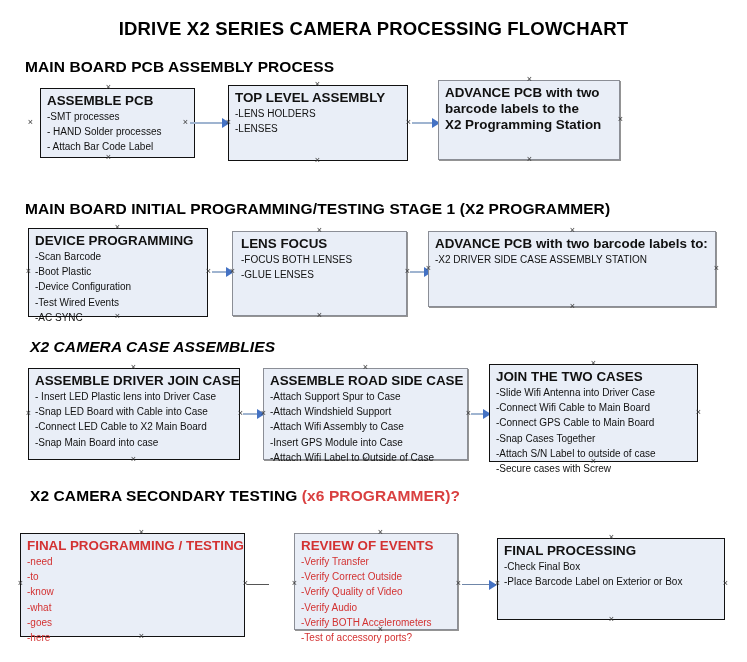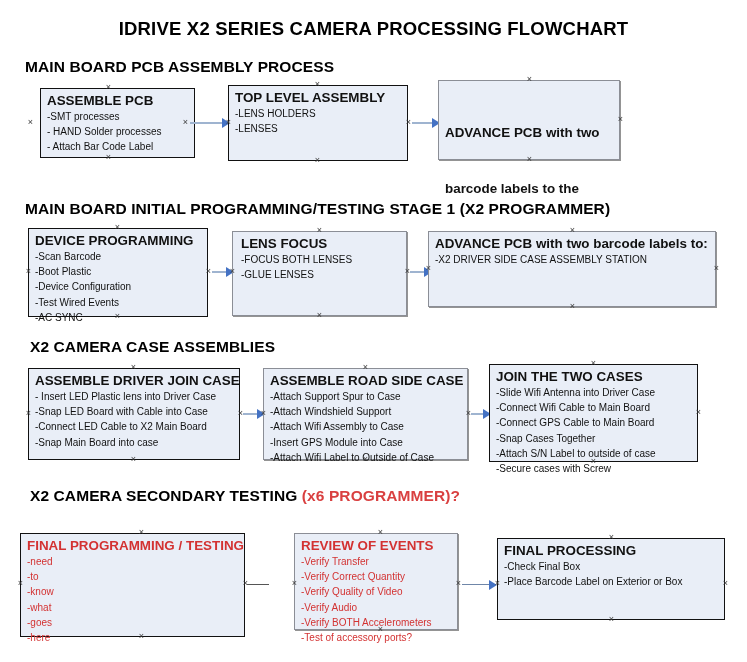--- a/index.html
+++ b/index.html
@@ -59,21 +59,20 @@
   }
   .node .hdr {
     font-size: 13.4px;
     font-weight: bold;
     color: #111111;
     line-height: 16px;
     white-space: nowrap;
   }
   .node .hdr.multi {
     white-space: normal;
-    margin-top: 40px;
   }
   .node .li {
     font-size: 10px;
     color: #111111;
     line-height: 15.2px;
     white-space: nowrap;
   }
   .node.red .hdr,
   .node.red .li {
     color: #d33232;
@@ -199,21 +198,21 @@
 
   <div class="node thick" style="left:428px; top:231px; width:288px; height:76px;">
     <div class="hdr">ADVANCE PCB with two barcode labels to:</div>
     <div class="li">-X2 DRIVER  SIDE  CASE  ASSEMBLY STATION</div>
   </div>
   <div class="handle" style="left:568px; top:227px;"></div>
   <div class="handle" style="left:568px; top:303px;"></div>
   <div class="handle" style="left:424px; top:265px;"></div>
   <div class="handle" style="left:712px; top:265px;"></div>
 
-  <div class="section-head" style="left:30px; top:338px;">
+  <div class="section-head" style="left:30px; top:338px;font-style:italic;">
     <span>X2 CAMERA CASE ASSEMBLIES</span>
   </div>
 
   <div class="node thin" style="left:28px; top:368px; width:212px; height:92px;">
     <div class="hdr">ASSEMBLE DRIVER JOIN CASE</div>
     <div class="li">- Insert LED Plastic lens into Driver Case</div>
     <div class="li">-Snap LED Board with Cable into Case</div>
     <div class="li">-Connect LED Cable to X2 Main Board</div>
     <div class="li">-Snap Main Board into case</div>
   </div>
@@ -269,21 +268,21 @@
   </div>
   <div class="handle" style="left:137px; top:529px;"></div>
   <div class="handle" style="left:137px; top:633px;"></div>
   <div class="handle" style="left:16px; top:580px;"></div>
   <div class="handle" style="left:241px; top:580px;"></div>
   <div class="stray-line" style="left:247px; top:584px; width:22px;"></div>
 
   <div class="node thick red" style="left:294px; top:533px; width:164px; height:97px;">
     <div class="hdr">REVIEW OF EVENTS</div>
     <div class="li">-Verify Transfer</div>
-    <div class="li">-Verify Correct Quantity</div>
+    <div class="li">-Verify Correct Outside</div>
     <div class="li">-Verify Quality of Video</div>
     <div class="li">-Verify Audio</div>
     <div class="li">-Verify BOTH Accelerometers</div>
     <div class="li overflow">-Test of accessory ports?</div>
   </div>
   <div class="handle" style="left:376px; top:529px;"></div>
   <div class="handle" style="left:376px; top:626px;"></div>
   <div class="handle" style="left:290px; top:580px;"></div>
   <div class="handle" style="left:454px; top:580px;"></div>
 

